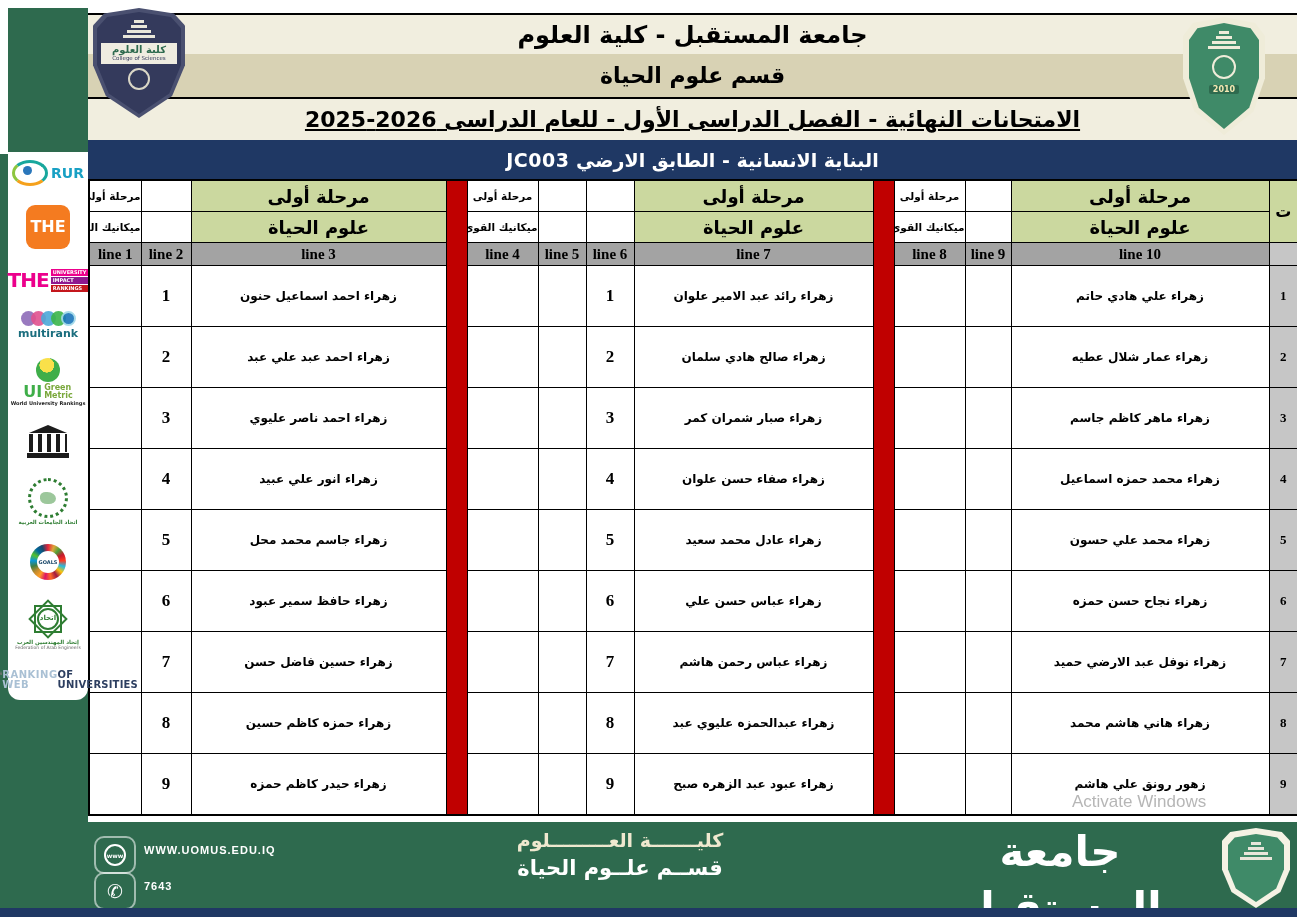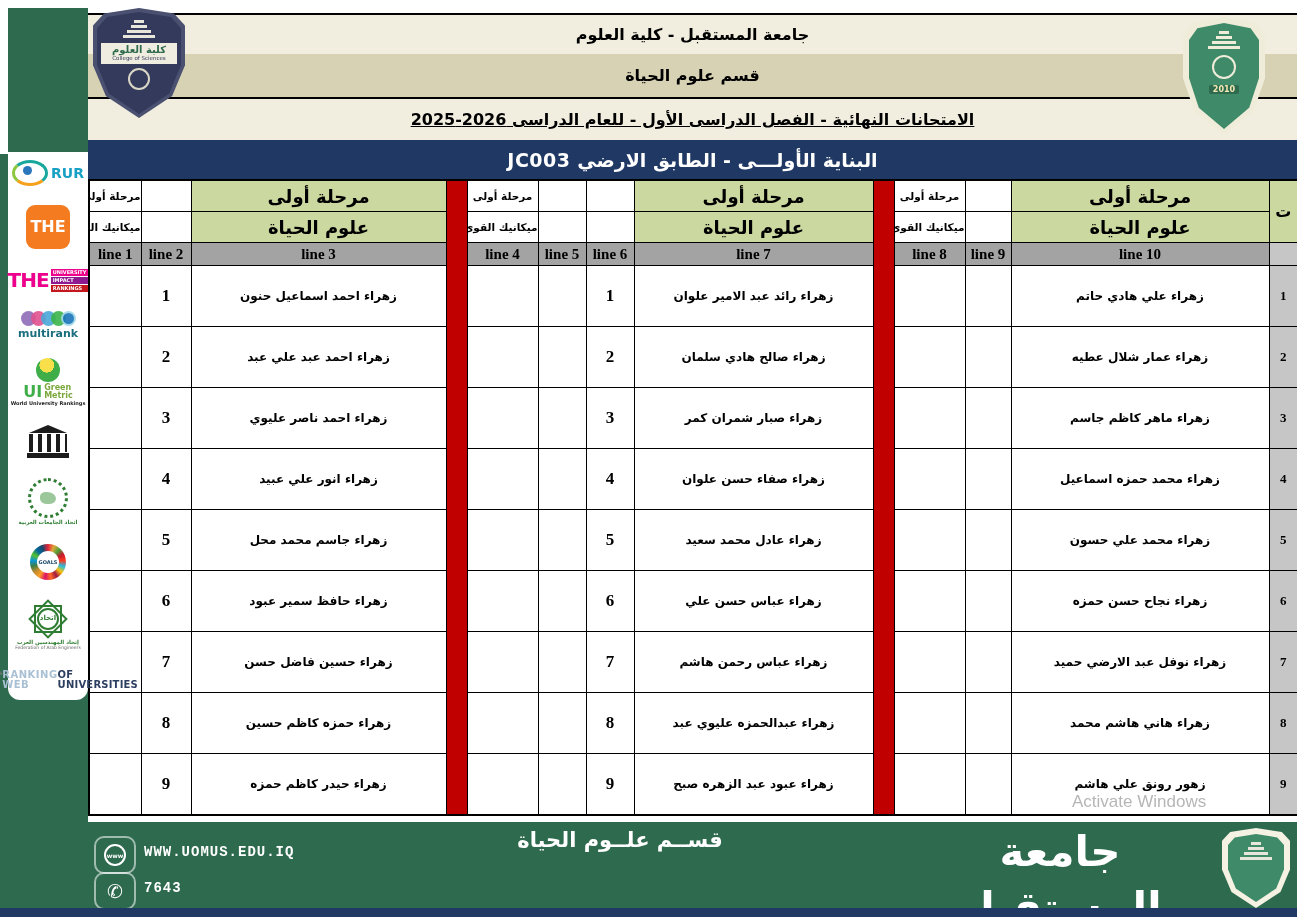--- a/index.html
+++ b/index.html
@@ -13,23 +13,23 @@
   .margin-left{left:0;top:8px;width:8px;height:146px;background:#ffffff;}
 
   
   .hband1{left:88px;top:13px;width:1209px;height:39px;background:#f1eedf;
           border-top:2px solid #000;border-bottom:2px solid #000;}
   .hband2{left:88px;top:54px;width:1209px;height:43px;background:#d8d2b4;
           border-bottom:2px solid #000;}
   .hband3{left:88px;top:99px;width:1209px;height:41px;background:#f1eedf;}
   .hband1,.hband2,.hband3{display:flex;align-items:center;justify-content:center;}
   .htxt{direction:rtl;font-weight:bold;color:#000;}
-  .htxt.t1{font-size:16px;}
-  .htxt.t2{font-size:16px;}
-  .htxt.t3{font-size:16px;text-decoration:underline;}
+  .htxt.t1{font-size:24px;}
+  .htxt.t2{font-size:22px;}
+  .htxt.t3{font-size:22px;text-decoration:underline;}
 
   
   .banner{left:88px;top:140px;width:1209px;height:39px;background:#1f3864;
           display:flex;align-items:center;justify-content:center;}
   .banner span{direction:rtl;color:#fff;font-weight:bold;font-size:19px;letter-spacing:.5px;}
 
   
   .shield{clip-path:polygon(50% 0%,88% 5%,100% 16%,100% 52%,86% 80%,50% 100%,14% 80%,0% 52%,0% 16%,12% 5%);}
   .logo-left{left:93px;top:8px;width:92px;height:110px;background:#4a5070;
              display:flex;flex-direction:column;align-items:center;}
@@ -145,22 +145,22 @@
   .webo .w2{font-size:10px;color:#2c3e60;font-weight:bold;letter-spacing:.2px;}
 
   
   .footer{left:0;top:822px;width:1297px;height:95px;background:#2e6a4e;}
   .fbtn{position:absolute;width:38px;height:34px;border:2px solid rgba(255,255,255,.55);
         border-radius:10px;display:flex;align-items:center;justify-content:center;}
   .fbtn.web{left:94px;top:14px;} .fbtn.tel{left:94px;top:50px;}
   .globe{width:22px;height:22px;border-radius:50%;border:2px solid #fff;box-sizing:border-box;
          color:#fff;font-size:6px;font-weight:bold;display:flex;align-items:center;justify-content:center;}
   .phone{color:#fff;font-size:19px;line-height:19px;}
-  .flabel{position:absolute;color:#fff;font-weight:bold;font-family:Liberation Mono, monospace;
-          letter-spacing:1px;font-size:14px;}
+  .flabel{position:absolute;color:#fff;font-weight:bold;font-family:Liberation Sans, sans-serif;
+          letter-spacing:1px;font-size:11px;}
   .flabel.web{left:144px;top:22px;} .flabel.tel{left:144px;top:58px;}
   .slogans{position:absolute;left:360px;top:4px;width:520px;text-align:center;direction:rtl;}
   .slogans .s1{color:#fdf8e7;font-weight:bold;font-size:21px;line-height:29px;}
   .slogans .s2{color:#efe8cf;font-weight:bold;font-size:19px;line-height:28px;}
   .slogans .s3{color:#ffffff;font-weight:bold;font-size:21px;line-height:29px;}
   .univ{position:absolute;left:905px;top:2px;width:310px;text-align:center;}
   .univ .ar{color:#fff;font-weight:bold;font-size:42px;line-height:56px;direction:rtl;}
   .fshield{position:absolute;left:1222px;top:6px;width:68px;height:80px;background:#f5f2e4;
            display:flex;align-items:center;justify-content:center;}
   .fshield .inner{width:56px;height:68px;background:#3f8a68;
@@ -207,21 +207,21 @@
         <i class="z2"></i>
         <i class="z3"></i>
         <i class="z4"></i>
       </span>
     <span class="ring"></span>
     <span class="yr">2010</span>
   </div>
 </div>
 
 <div class="abs banner">
-  <span>البناية الأولـــى -   الطابق الارضي  JC003</span>
+  <span>البناية الانسانية -   الطابق الارضي  JC003</span>
 </div>
 
 <table class="seat">
   <colgroup>
     <col style="width:52px">
       <col style="width:50px">
       <col style="width:255px">
     <col style="width:21px">
       <col style="width:71px">
       <col style="width:48px">
@@ -474,20 +474,21 @@
 <div class="abs footer">
   <span class="fbtn web">
     <span class="globe">www</span>
   </span>
   <span class="flabel web">WWW.UOMUS.EDU.IQ</span>
   <span class="fbtn tel">
     <span class="phone">✆</span>
   </span>
   <span class="flabel tel">7643</span>
   <div class="slogans">
+    <div class="s2">كليـــــــة العـــــــــلوم</div>
     <div class="s3">قســم علــوم الحياة</div>
   </div>
   <div class="univ">
     <div class="ar">جامعة المستقبل</div>
 
   </div>
   <div class="fshield shield">
     <div class="inner shield">
       <span class="zig">
           <i class="z1"></i>

